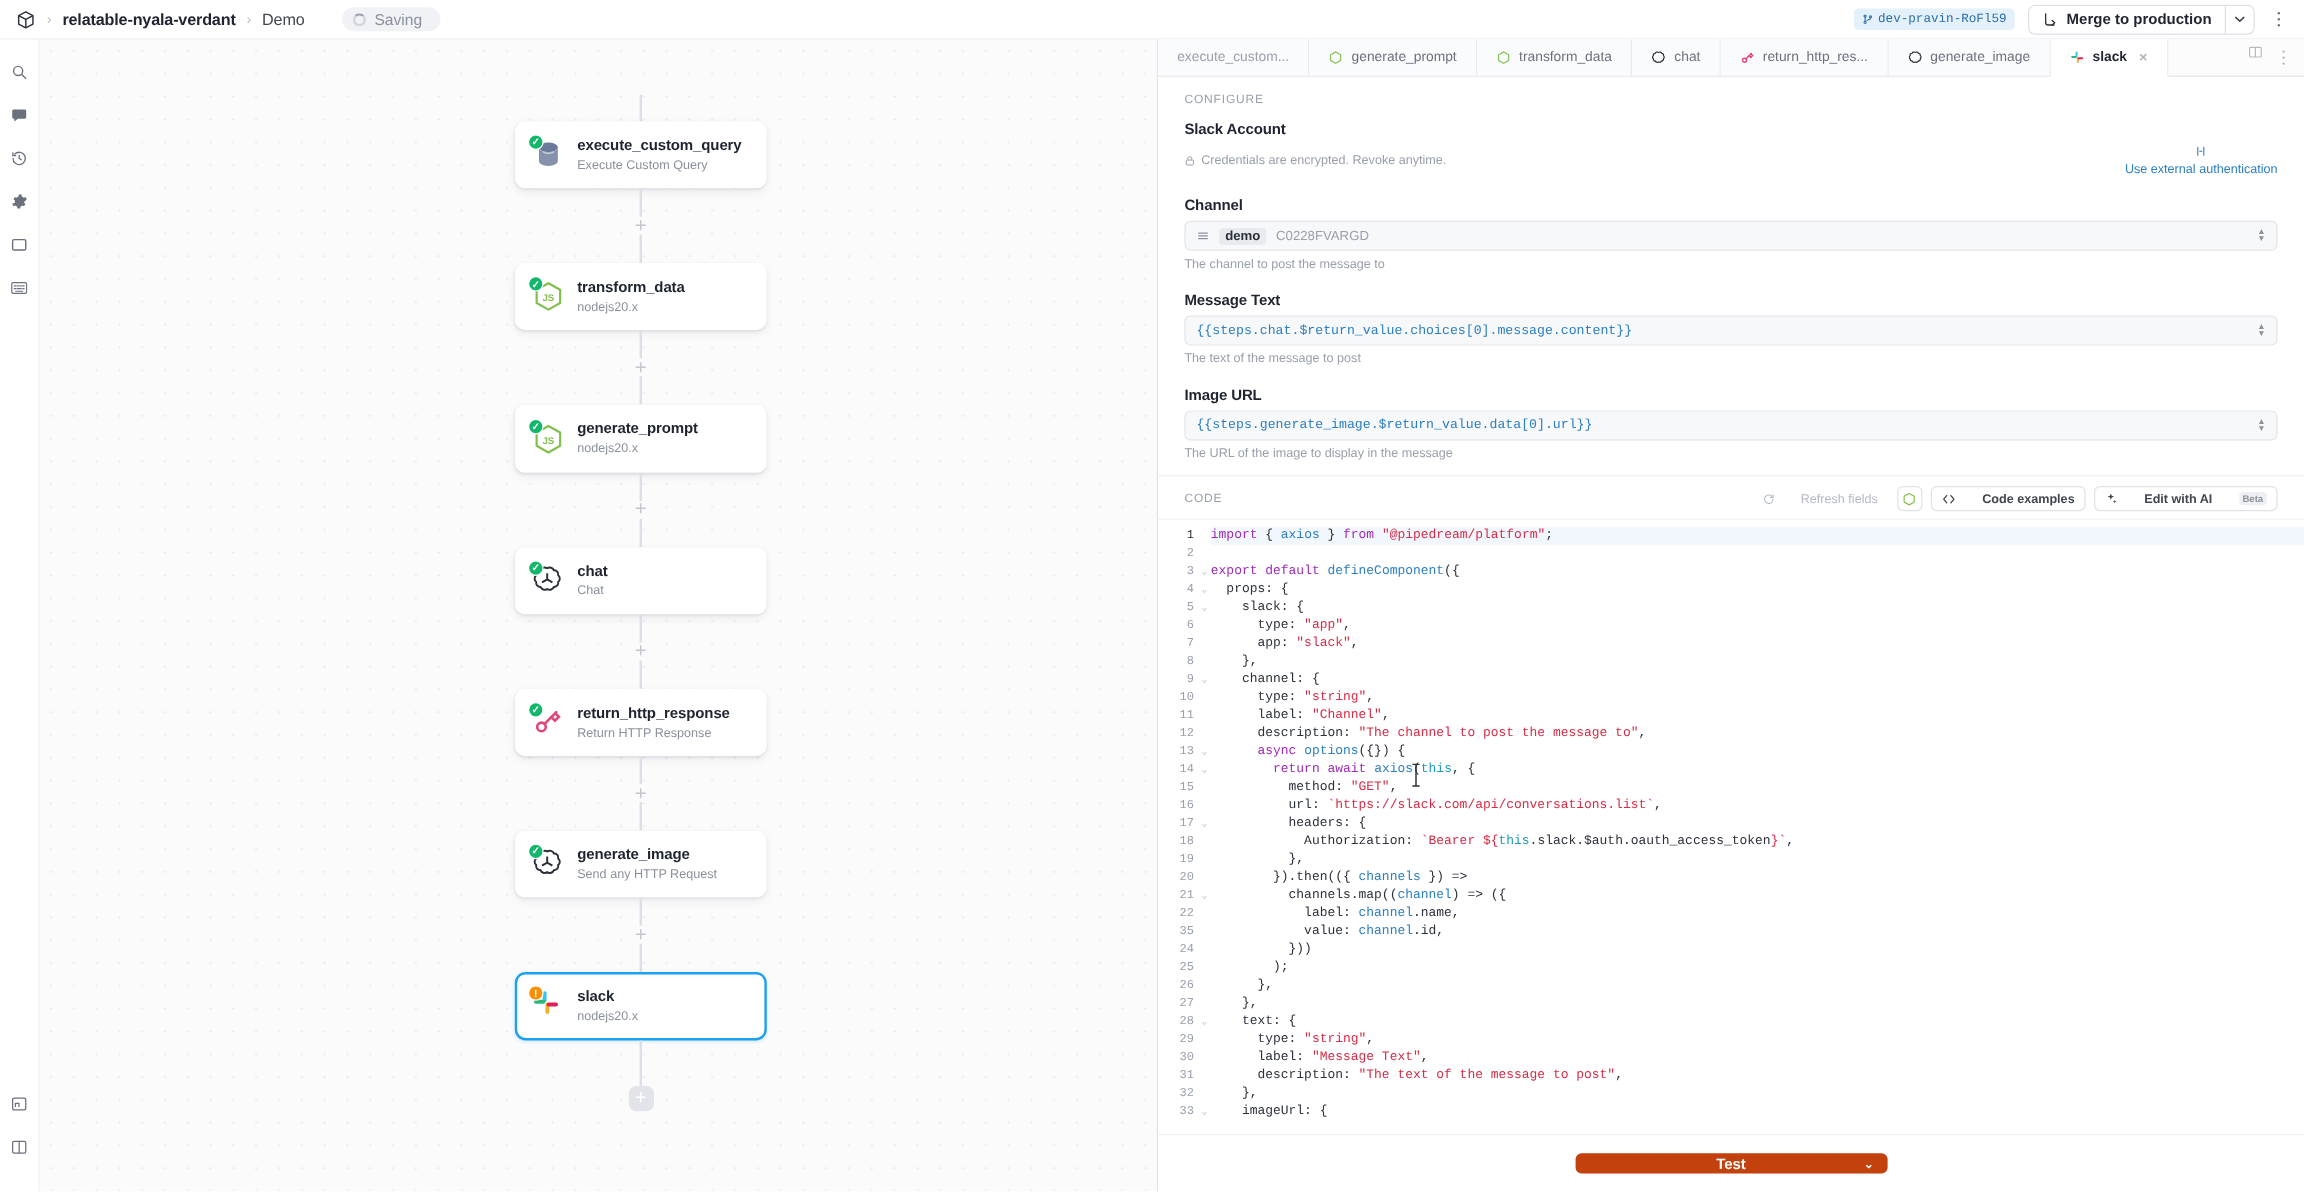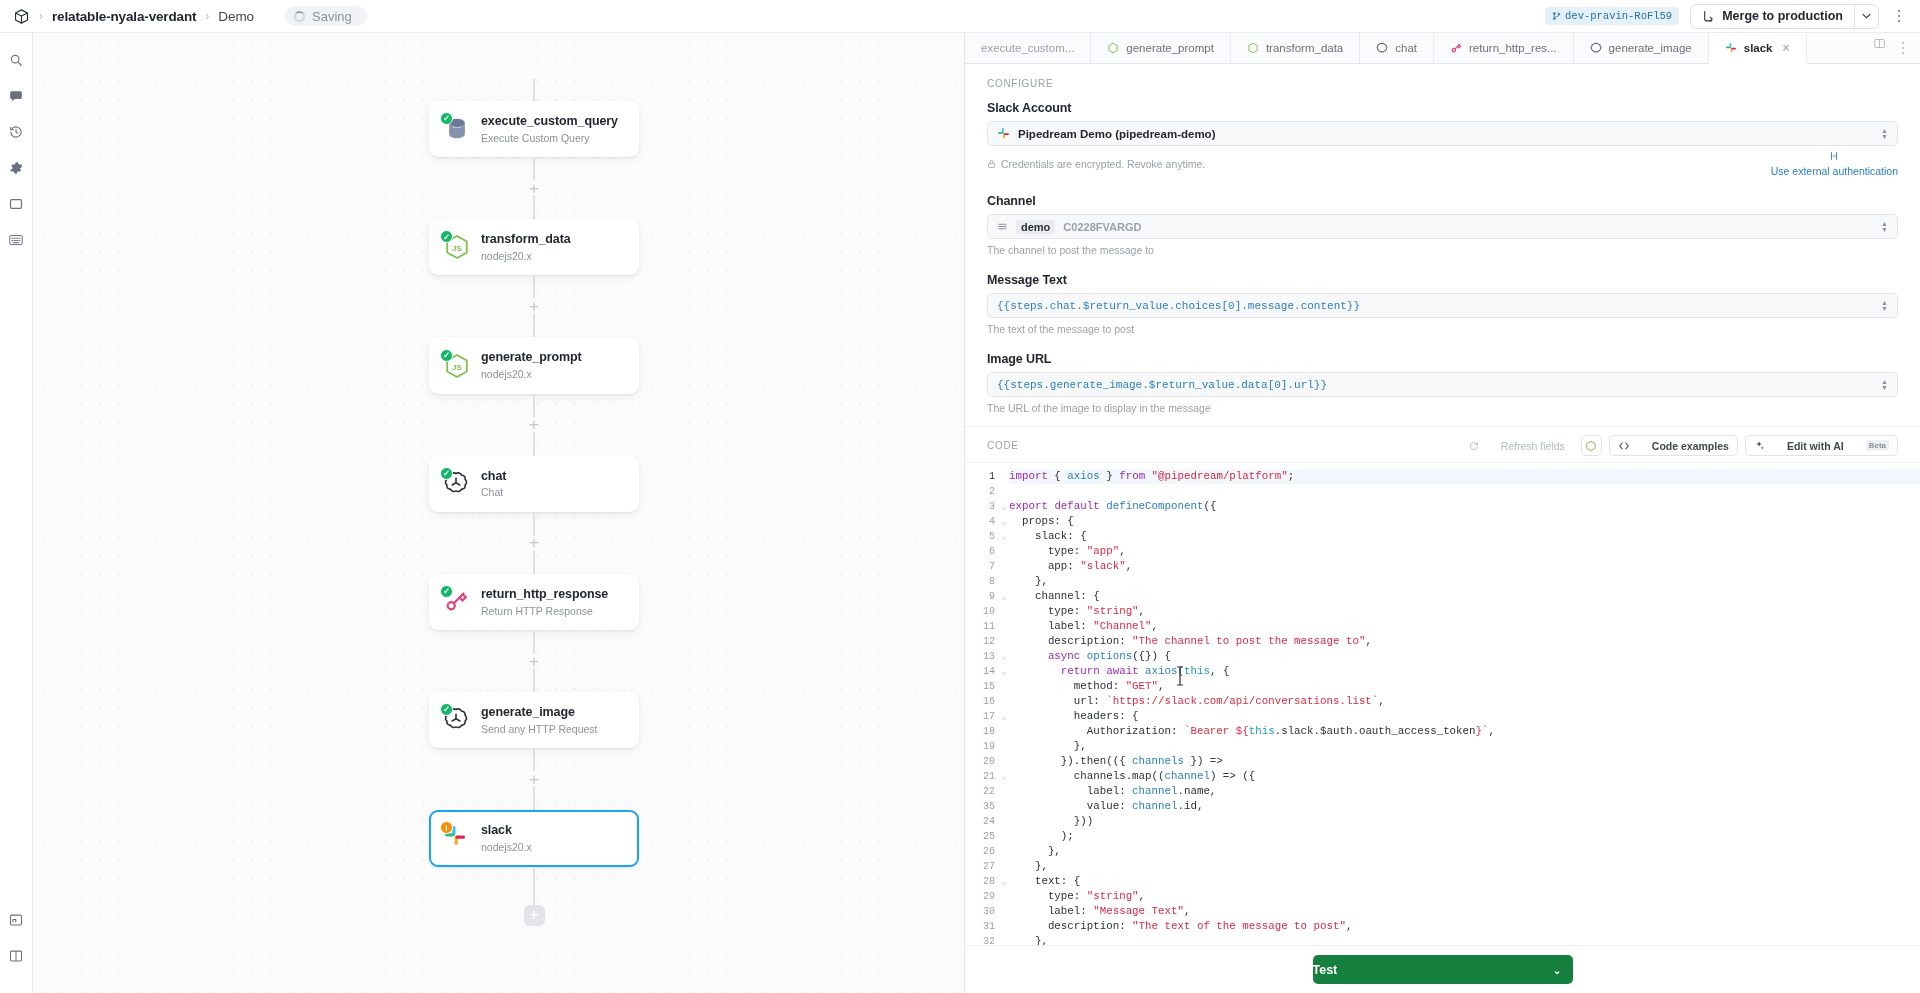--- a/index.html
+++ b/index.html
@@ -126,21 +126,21 @@
 
   .field { margin-bottom: 4px; }
   .field-label { font-size: 12.5px; font-weight:700; color:#1f2430; margin-bottom: 6px; letter-spacing:-.1px; }
   .ctrl {
     height: 25px; background: #f7f8f9; border: 1px solid #e3e5ea; border-radius: 5px;
     display:flex; align-items:center; padding: 0 9px; gap: 8px; cursor:pointer;
   }
   .ctrl-val { font-size: 11.5px; font-weight: 700; color:#1f2430; }
   .ctrl-val.mono { font-family:"Liberation Mono", monospace; font-weight:400; color:#2b7ec1; font-size:11px; }
   .chip-tag { background:#e8eaee; border-radius:3px; padding:1px 5px; font-size:11px; font-weight:700; color:#2b3039; }
-  .chip-id { color:#9aa0ab; font-size:11px;font-weight:bold; }
+  .chip-id { color:#9aa0ab; font-size:11px; }
   .stepper { margin-left:auto; display:flex; flex-direction:column; gap:1px; color:#8b919c; font-size:7px; line-height:6px; }
   .helper { font-size: 10.5px; color:#9aa0ab; margin-top: 5px; }
   .helper-row { display:flex; align-items:center; justify-content:space-between; margin-top:5px; }
   .helper-left { display:flex; align-items:center; gap:5px; font-size:10.5px; color:#9aa0ab; }
   .helper-link { font-size:10.5px; color:#2b7ec1; display:flex; align-items:center; gap:4px; cursor:pointer;flex-direction:column; }
   .fieldgap { height: 13px; }
 
   
   .code-head {
     display:flex; align-items:center; padding: 8px 22px 6px 22px; gap: 7px;
@@ -173,22 +173,22 @@
   .f { color:#2b7ec1; }      
   .t { color:#1f9ab5; }      
   .p { color:#2b3039; }
   .ibeam { position:absolute; left: 210px; top: 202px; width: 10px; height: 22px; z-index: 5; }
 
   .panel-foot {
     height: 48px; min-height:48px; border-top:1px solid #eef0f3; background:#fff;
     display:flex; align-items:center; justify-content:center;
   }
   .test-btn {
-    width: 260px; height: 29px; background:#15803d; border-radius:5px; color:#fff;
-    display:flex; align-items:center; position:relative;
+    width: 260px; height: 17px; background:#c2410c; border-radius:5px; color:#fff;
+    display:flex; align-items:center; justify-content:center; position:relative;
     font-size: 12.5px; font-weight:700; cursor:pointer;
   }
   .test-caret { position:absolute; right: 11px; top:50%; transform:translateY(-50%); font-size:10px; }
 </style>
 </head>
 <body>
 
 <div class="app">
 
   <div class="topbar">
@@ -517,30 +517,20 @@
         </div>
       </div>
 
       <div class="panel-scroll">
 
         <div class="configure">
           <div class="sec-label" style="margin-bottom:12px">CONFIGURE</div>
 
           <div class="field">
             <div class="field-label">Slack Account</div>
-            <div class="ctrl">
-              <svg width="13" height="13" viewBox="0 0 24 24">
-                  <rect x="9.2" y="2" width="3.3" height="9.4" rx="1.65" fill="#36c5f0"></rect>
-                  <rect x="2" y="9.2" width="9.4" height="3.3" rx="1.65" fill="#2eb67d"></rect>
-                  <rect x="11.5" y="11.5" width="3.3" height="9.4" rx="1.65" fill="#ecb22e"></rect>
-                  <rect x="12.6" y="11.5" width="9.4" height="3.3" rx="1.65" fill="#e01e5a"></rect>
-                </svg>
-              <span class="ctrl-val">Pipedream Demo (pipedream-demo)</span>
-              <span class="stepper">▲<br>▼</span>
-            </div>
             <div class="helper-row">
               <span class="helper-left">
                 <svg width="9" height="10" viewBox="0 0 24 24" fill="none" stroke="#9aa0ab" stroke-width="2.2">
                     <rect x="4" y="10.4" width="16" height="11" rx="2"></rect>
                     <path d="M7.6 10.4V7.2a4.4 4.4 0 0 1 8.8 0v3.2"></path>
                   </svg>
                 <span>Credentials are encrypted. Revoke anytime.</span>
               </span>
               <span class="helper-link">
                 <svg width="10" height="10" viewBox="0 0 24 24" fill="none" stroke="#2b7ec1" stroke-width="2.2" stroke-linecap="round">

